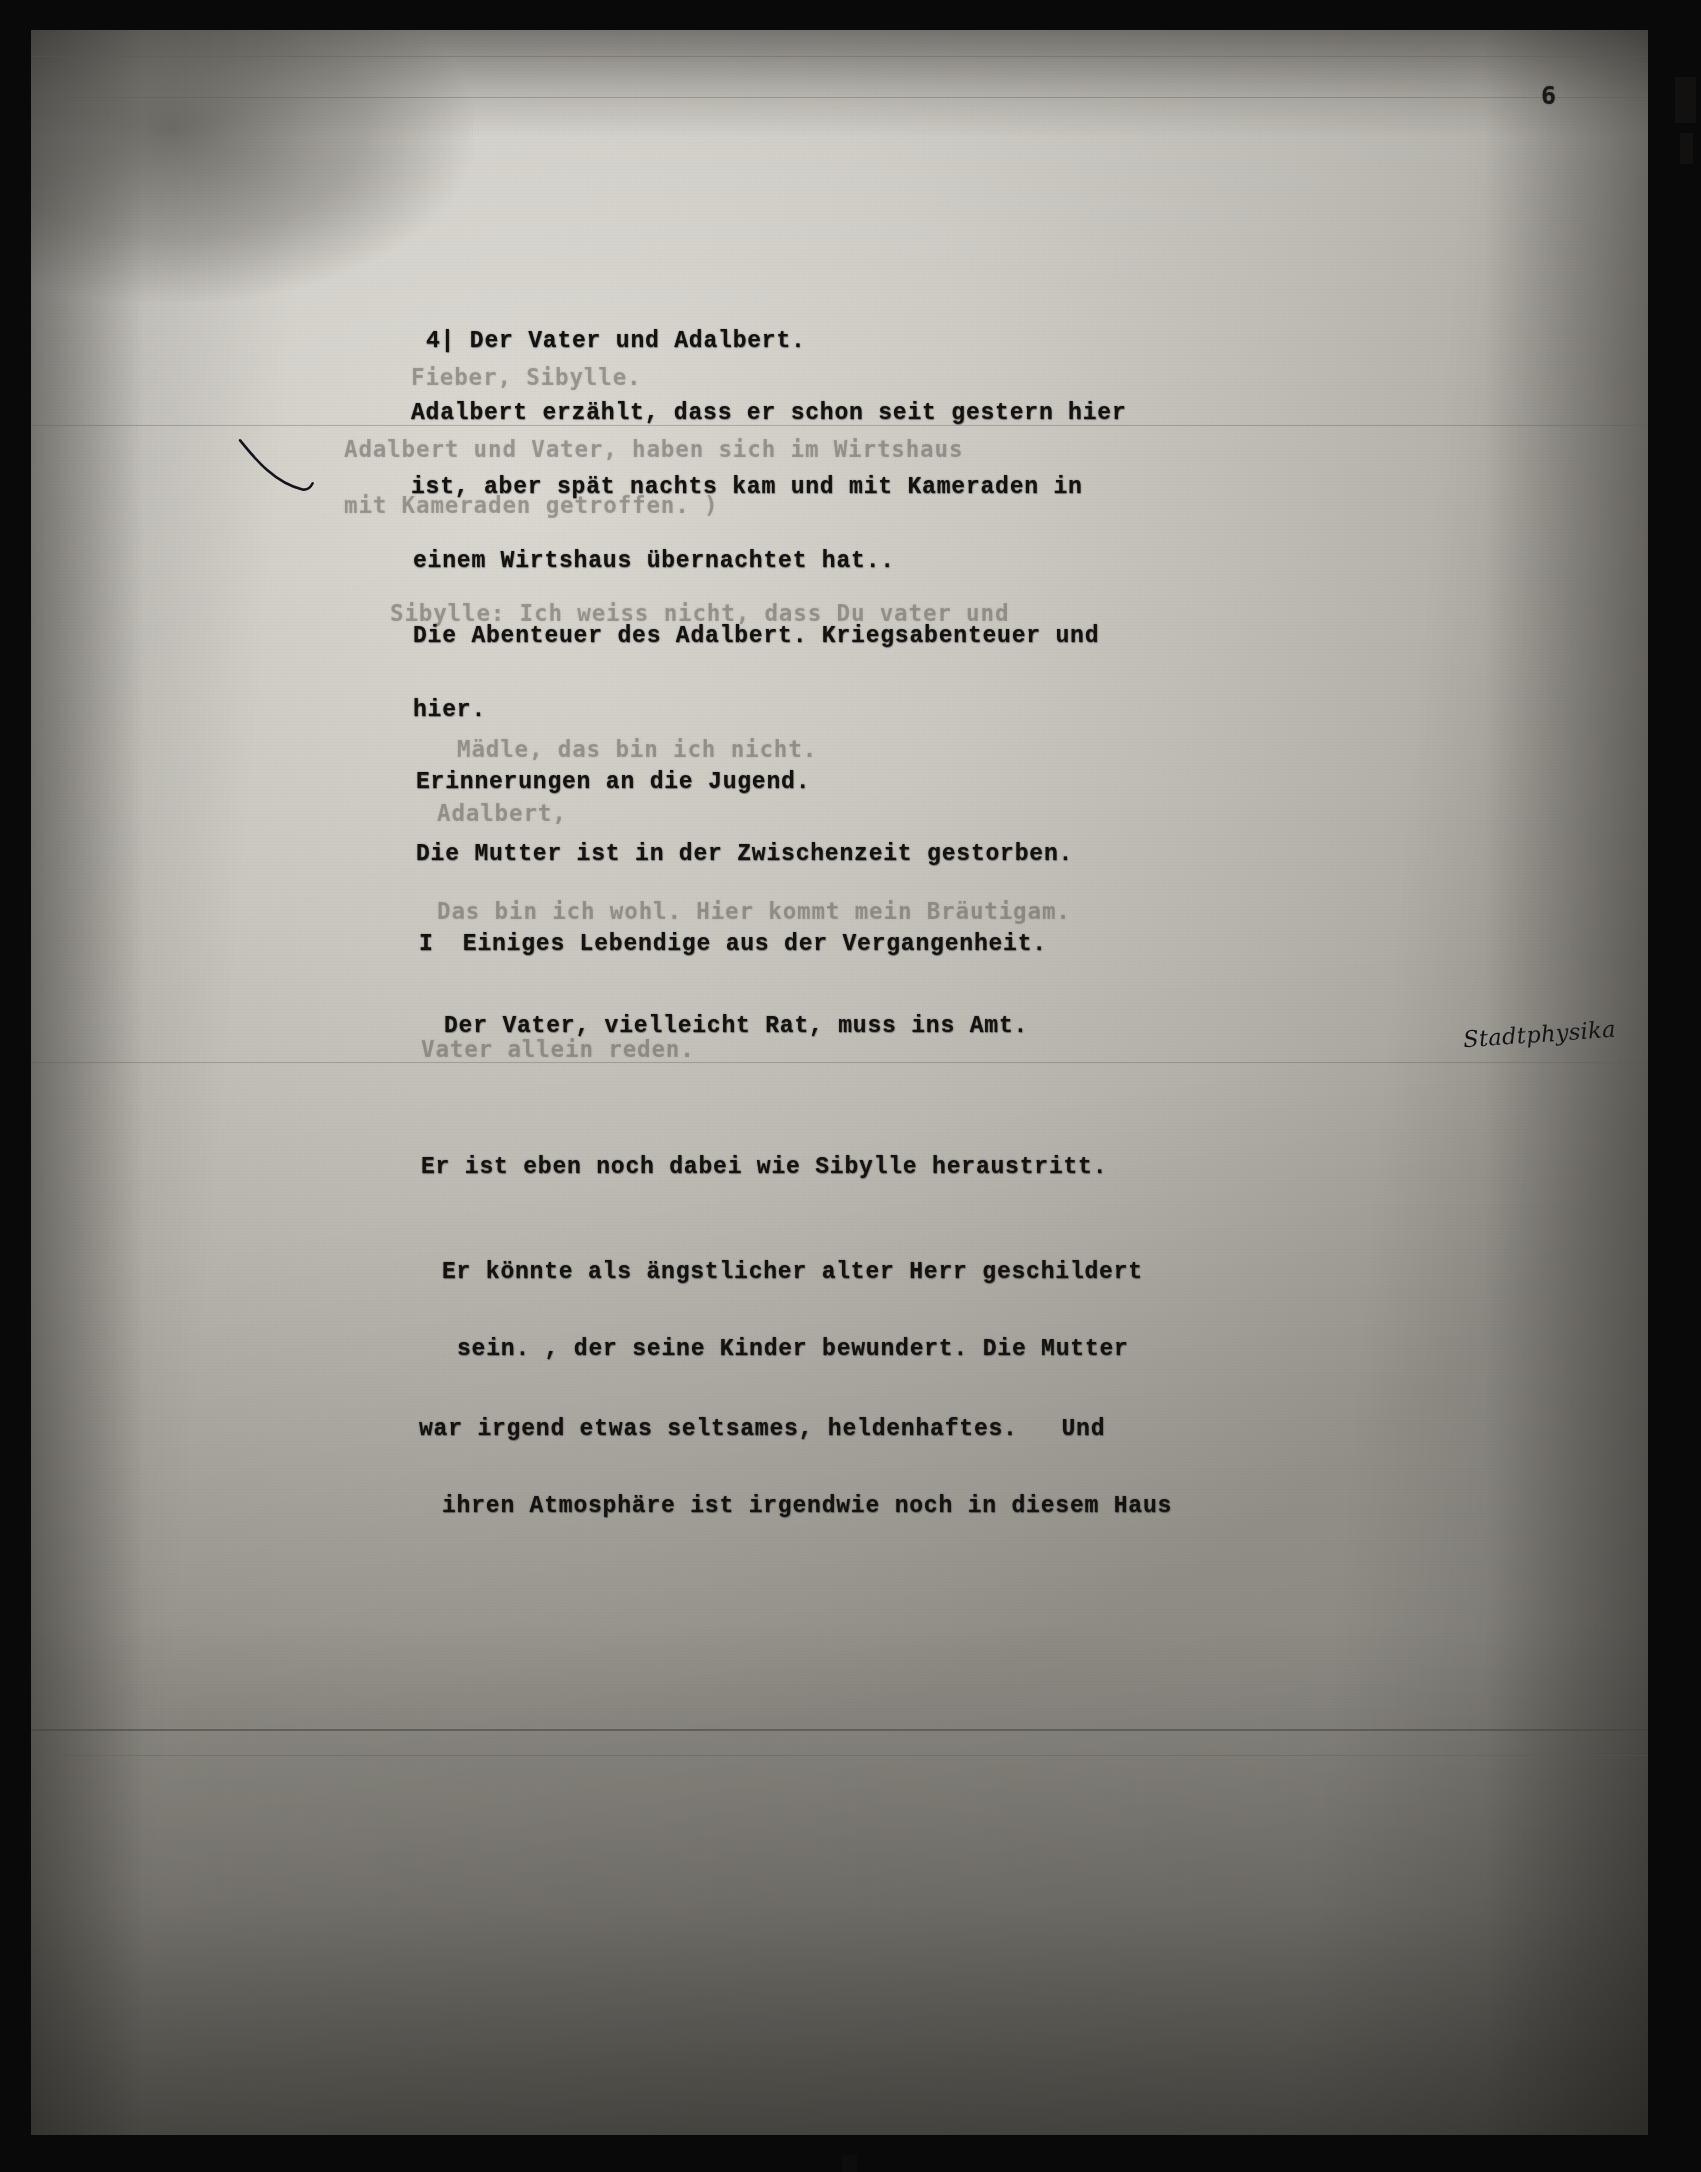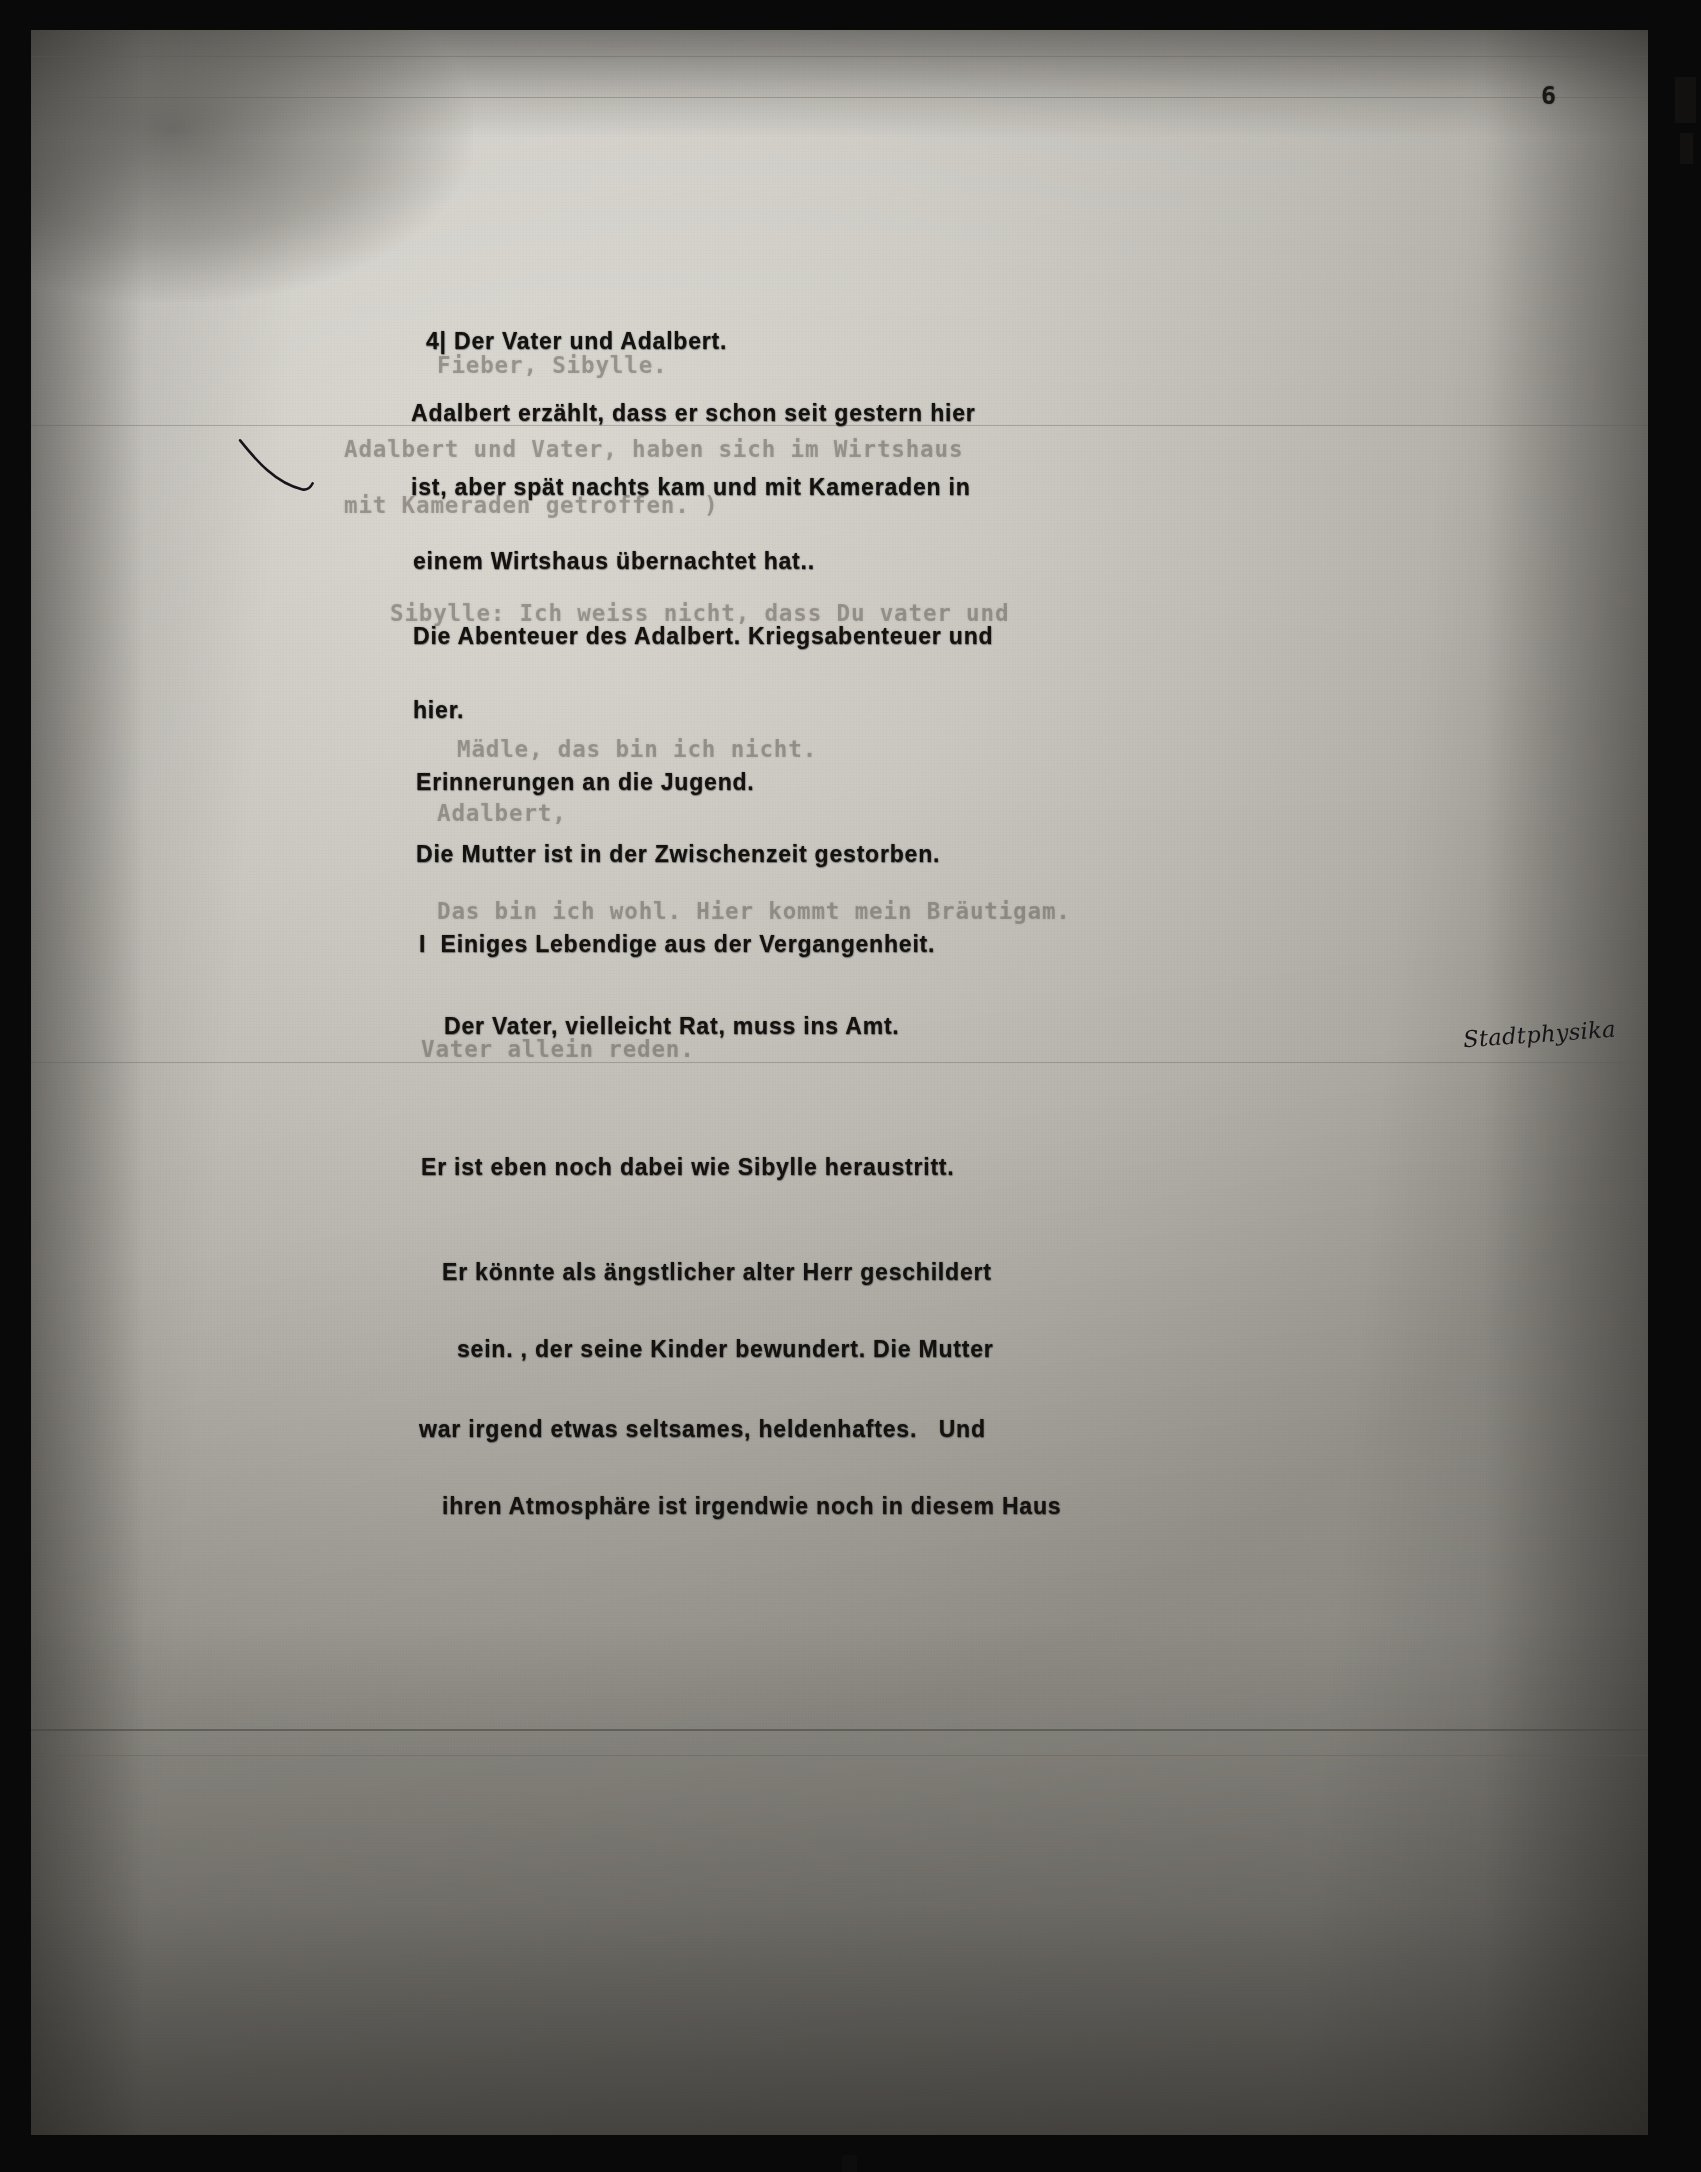--- a/index.html
+++ b/index.html
@@ -89,21 +89,21 @@
 
   
   #typed {
     position: absolute;
     left: 0; top: 0;
     width: 100%; height: 100%;
   }
   .line {
     position: absolute;
     white-space: pre;
-    font-family: Liberation Sans, sans-serif;
+    font-family: Liberation Mono, monospace;
     font-weight: bold;
     color: #141210;
     letter-spacing: 0.8px;
     text-shadow: 0 0 1.5px rgba(20,18,16,0.55), 0.5px 0.5px 1px rgba(0,0,0,0.35);
   }
   .line.f { font-size: 23px; }
 
   
   .ghost {
     position: absolute;
@@ -196,21 +196,21 @@
 
     <div class="rule" style="top:26px;"></div>
     <div class="rule" style="top:67px;"></div>
     <div class="rule" style="top:395px;"></div>
     <div class="rule" style="top:1032px;"></div>
     <div class="rule strong" style="top:1699px;"></div>
     <div class="rule" style="top:1725px;"></div>
 
     <div id="pageno">6</div>
 
-    <div class="ghost" style="left:380px; top:322px;margin-left:26px;">Fieber, Sibylle.</div>
+    <div class="ghost" style="left:380px; top:334px;">Fieber, Sibylle.</div>
     <div class="ghost" style="left:313px; top:406px;">Adalbert und Vater, haben sich im Wirtshaus</div>
     <div class="ghost" style="left:313px; top:462px;">mit Kameraden getroffen. )</div>
     <div class="ghost" style="left:359px; top:570px;">Sibylle: Ich weiss nicht, dass Du vater und</div>
     <div class="ghost" style="left:426px; top:706px;text-align:right;">Mädle, das bin ich nicht.</div>
     <div class="ghost" style="left:406px; top:770px;">Adalbert,</div>
     <div class="ghost" style="left:406px; top:868px;">Das bin ich wohl. Hier kommt mein Bräutigam.</div>
     <div class="ghost" style="left:390px; top:1006px;">Vater allein reden.</div>
 
     <div id="typed">
       <div class="line f" style="left:395px;  top:298px;">4| Der Vater und Adalbert.</div>

